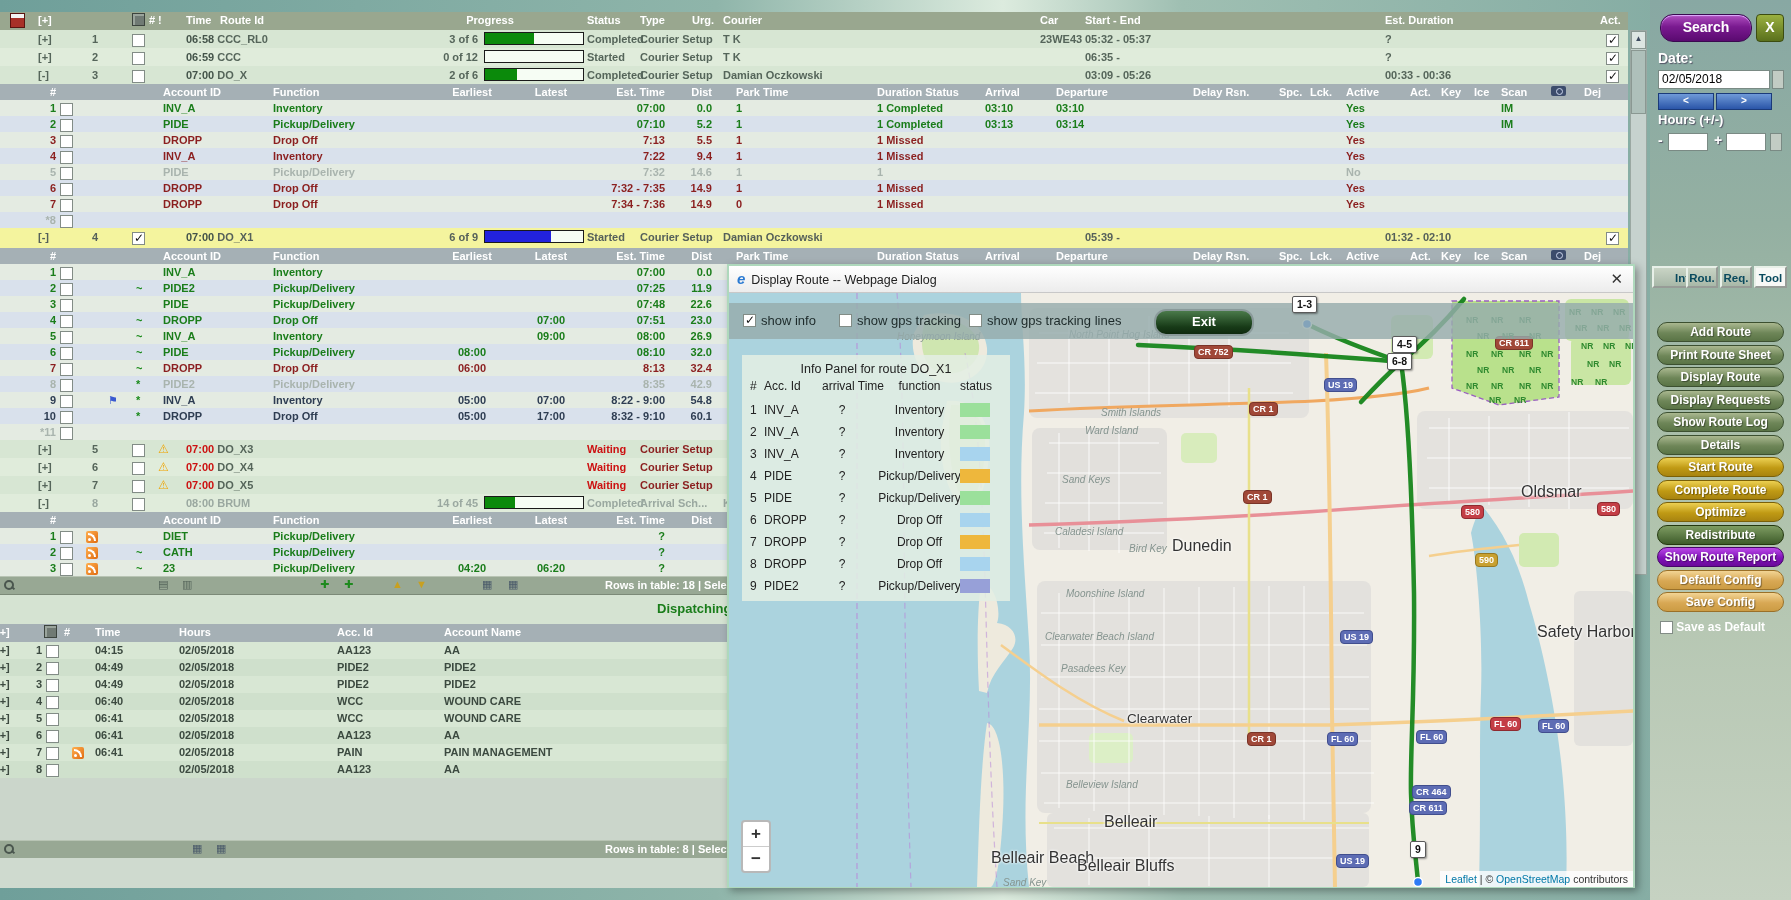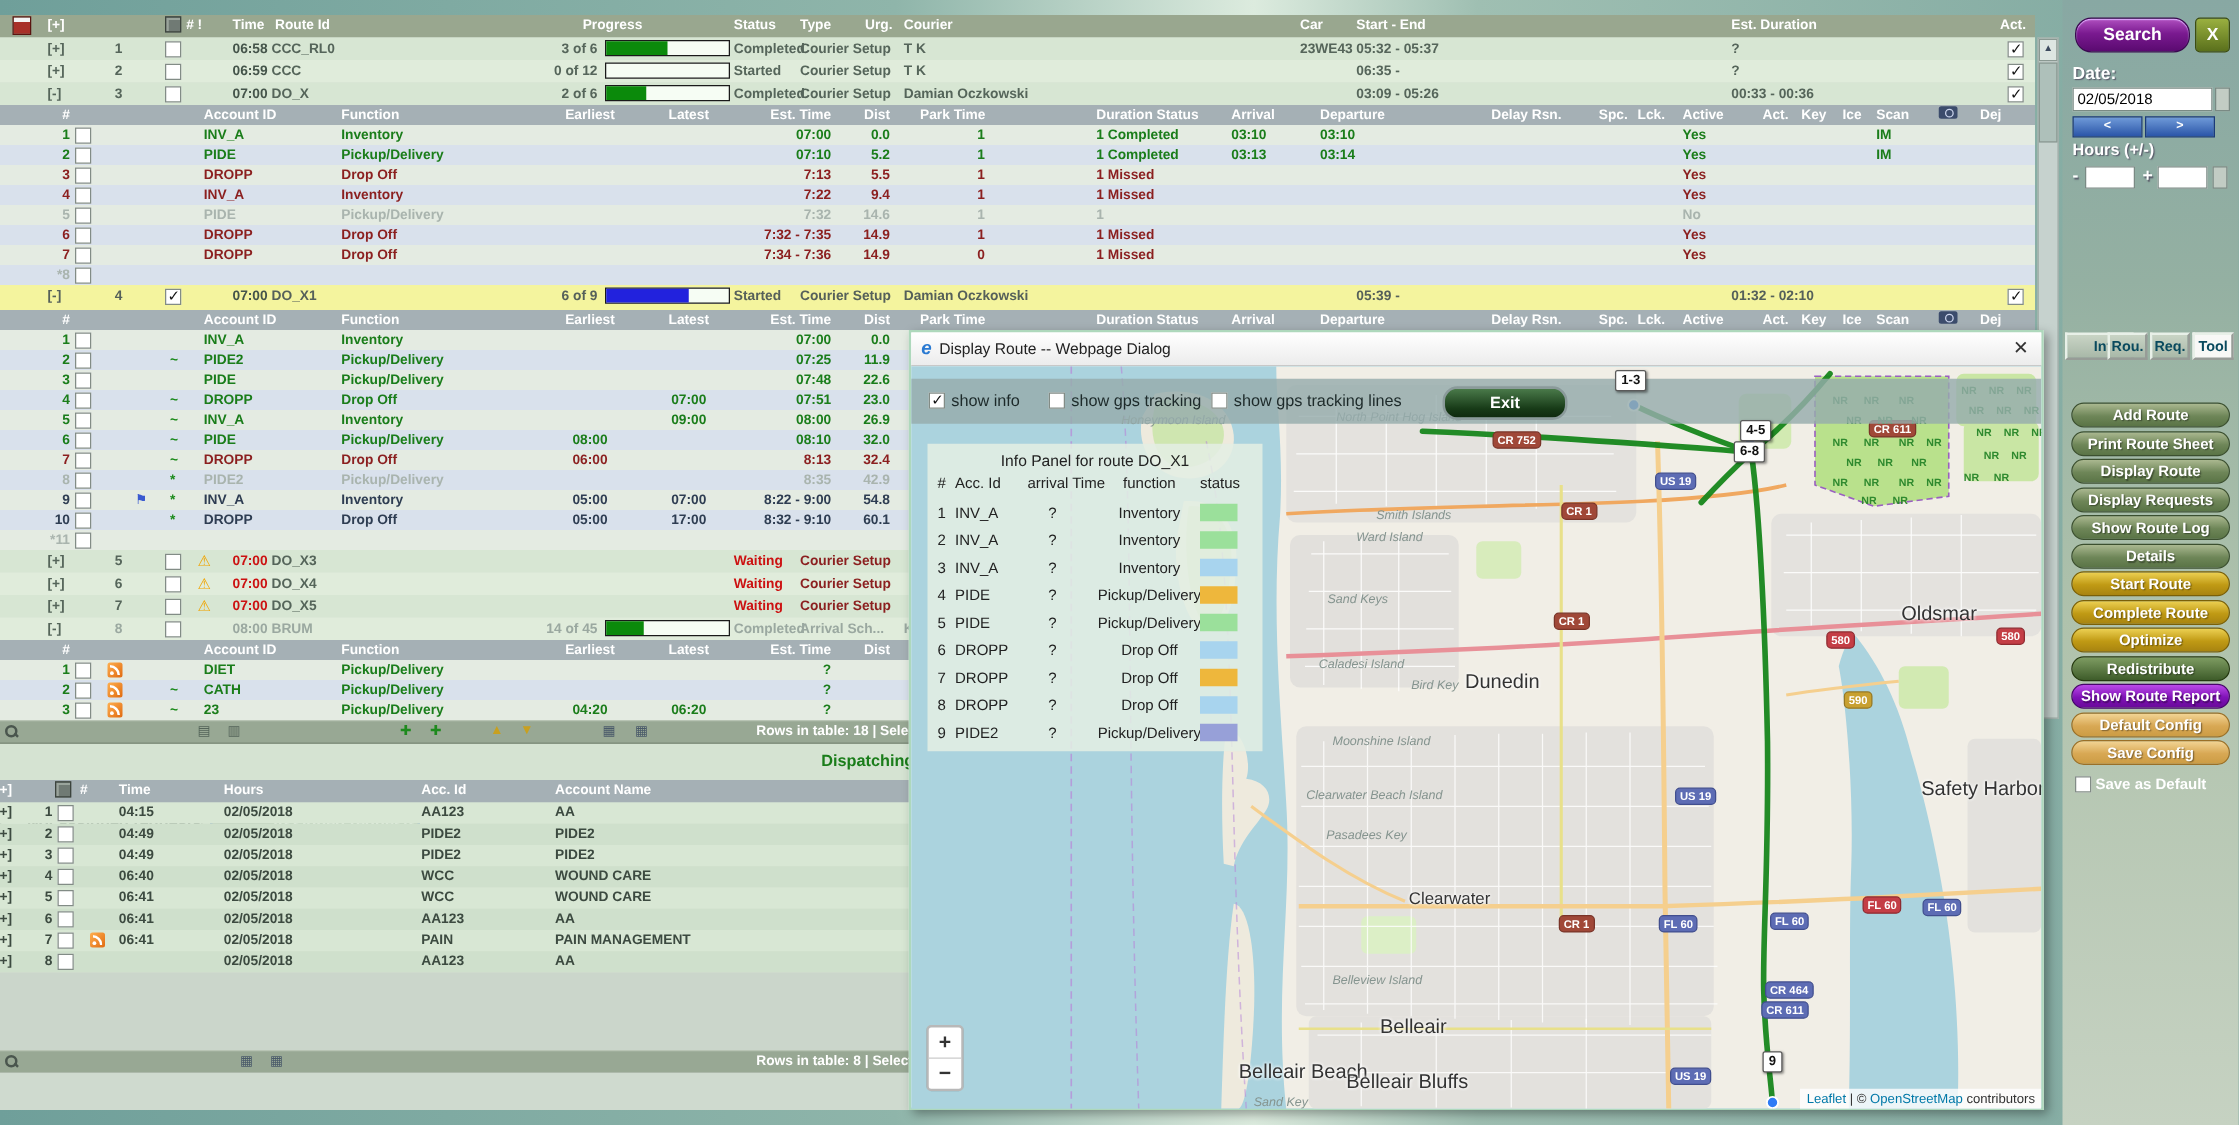--- a/index.html
+++ b/index.html
@@ -24,21 +24,21 @@
   .m-pt{left:396px;width:82px;text-align:right}.m-br{left:484px;width:100px;top:3px}
   .m-st{left:587px;width:52px}.m-ty{left:640px;width:82px}.m-ur{left:692px}
   .m-co{left:723px;width:310px}.m-car{left:1040px;width:46px}.m-se{left:1085px;width:220px}
   .m-du{left:1385px;width:160px}.m-ac{left:1606px}
   .m-hd-prog{left:420px;width:140px;text-align:center}
   
   .s-nm{left:22px;width:34px;text-align:right}.s-ck{left:60px}.s-rss{left:86px}
   .s-fl{left:108px}.s-mk{left:136px;width:20px}.s-ac{left:163px;width:105px}
   .s-fn{left:273px;width:165px}.s-ea{left:440px;width:64px;text-align:center}
   .s-la{left:516px;width:70px;text-align:center}.s-et{left:560px;width:105px;text-align:right}
-  .s-di{left:660px;width:52px;text-align:right}.s-pk{left:736px;width:52px;text-align:right}
+  .s-di{left:660px;width:52px;text-align:right}.s-pk{left:736px;width:52px;text-align:left}
   .s-du{left:877px;width:125px}.s-ar{left:985px;width:60px}.s-de{left:1056px;width:70px}
   .s-dl{left:1193px;width:100px}.s-sp{left:1279px}.s-lk{left:1310px}.s-av{left:1346px;width:50px}
   .s-a2{left:1410px}.s-ky{left:1441px}.s-ic{left:1474px}.s-sc{left:1501px;width:34px}
   .s-cm{left:1551px}.s-dj{left:1584px}
   
   .b-ex{left:-4px;width:24px}.b-nm{left:16px;width:26px;text-align:right}.b-ck{left:46px}
   .b-rss{left:72px}.b-tm{left:95px;width:70px}.b-dt{left:179px;width:120px}
   .b-ac{left:337px;width:95px}.b-na{left:444px;width:260px}
   .brow{height:17px;font-size:11px;font-weight:700;color:#3c4a40;}
   

